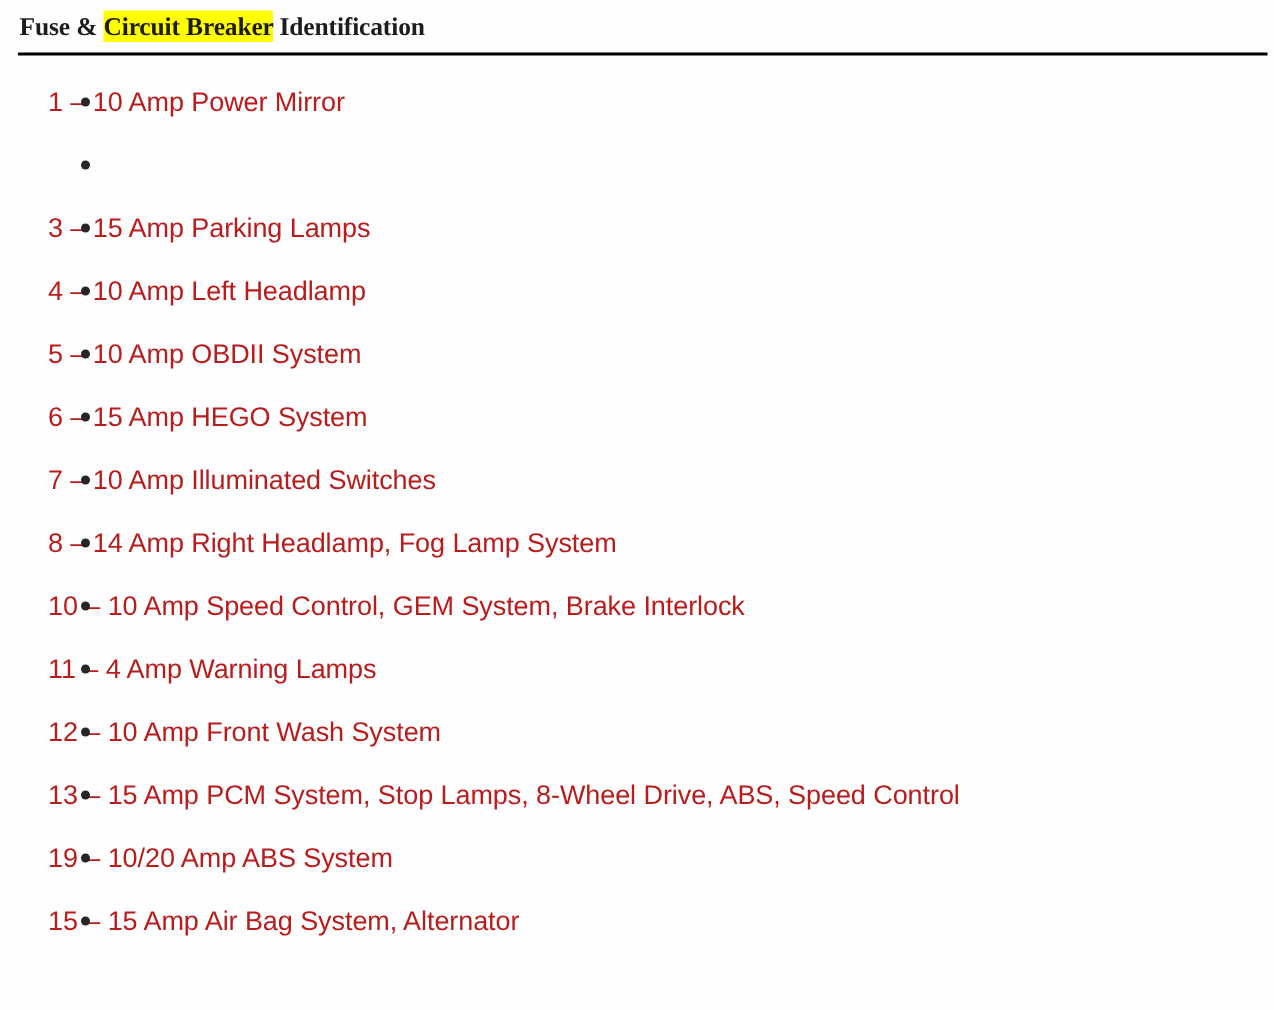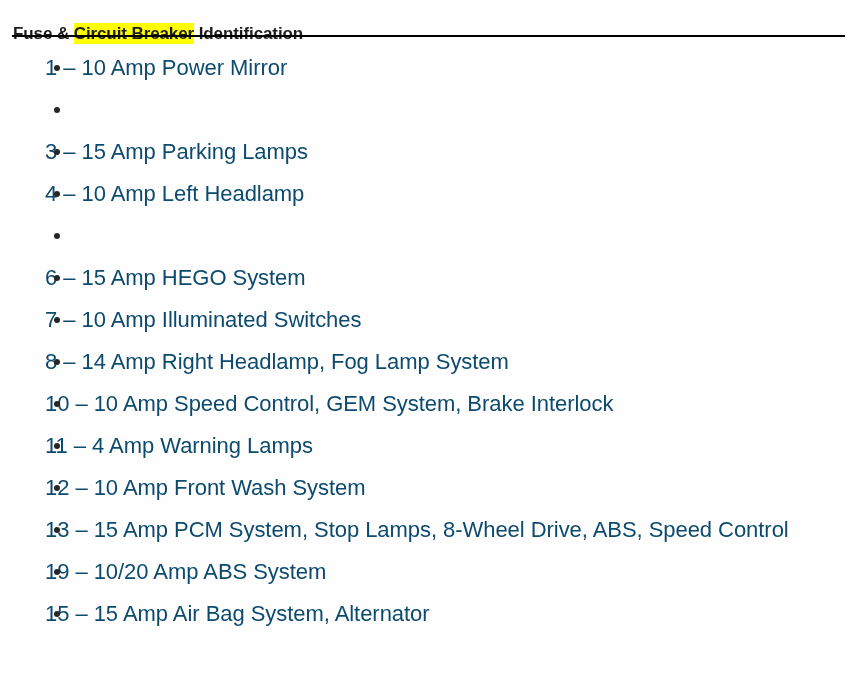--- a/index.html
+++ b/index.html
@@ -20,27 +20,28 @@
     position: absolute;
     left: 0;
     top: 0;
     width: 849px;
     height: 673px;
     background: #fefefe;
   }
   .doc-title {
     position: absolute;
     left: 13px;
-    top: 24px;
+    top: 8px;
     font-size: 17px;
     font-weight: bold;
     color: #1c1c1c;
     letter-spacing: -0.1px;
     white-space: nowrap;
     line-height: 20px;
+    font-family: Liberation Serif, serif;
   }
   .hl {
     background: #ffff00;
     color: #1c1c1c;
     padding: 1px 0 1px 0;
   }
   .title-rule {
     position: absolute;
     left: 12px;
     top: 35px;
@@ -54,23 +55,23 @@
     top: 47px;
     width: 849px;
     margin: 0;
     padding: 0;
     list-style: none;
   }
   .fuse-item {
     position: relative;
     height: 42px;
     line-height: 42px;
-    padding-left: 45px;
-    font-size: 22px;
-    color: #0c4a6e;
+    padding-left: 32px;
+    font-size: 18px;
+    color: #b91c1c;
     white-space: nowrap;
     letter-spacing: -0.05px;
   }
   .fuse-item .bullet {
     position: absolute;
     left: 54px;
     top: 50%;
     width: 6px;
     height: 6px;
     margin-top: -3px;
@@ -100,20 +101,21 @@
     <li class="fuse-item">
       <span class="bullet"></span>
       <span>3 – 15 Amp Parking Lamps</span>
     </li>
     <li class="fuse-item">
       <span class="bullet"></span>
       <span>4 – 10 Amp Left Headlamp</span>
     </li>
     <li class="fuse-item">
       <span class="bullet"></span>
+      <span>5 – 10 Amp OBDII System</span>
     </li>
     <li class="fuse-item">
       <span class="bullet"></span>
       <span>6 – 15 Amp HEGO System</span>
     </li>
     <li class="fuse-item">
       <span class="bullet"></span>
       <span>7 – 10 Amp Illuminated Switches</span>
     </li>
     <li class="fuse-item">

